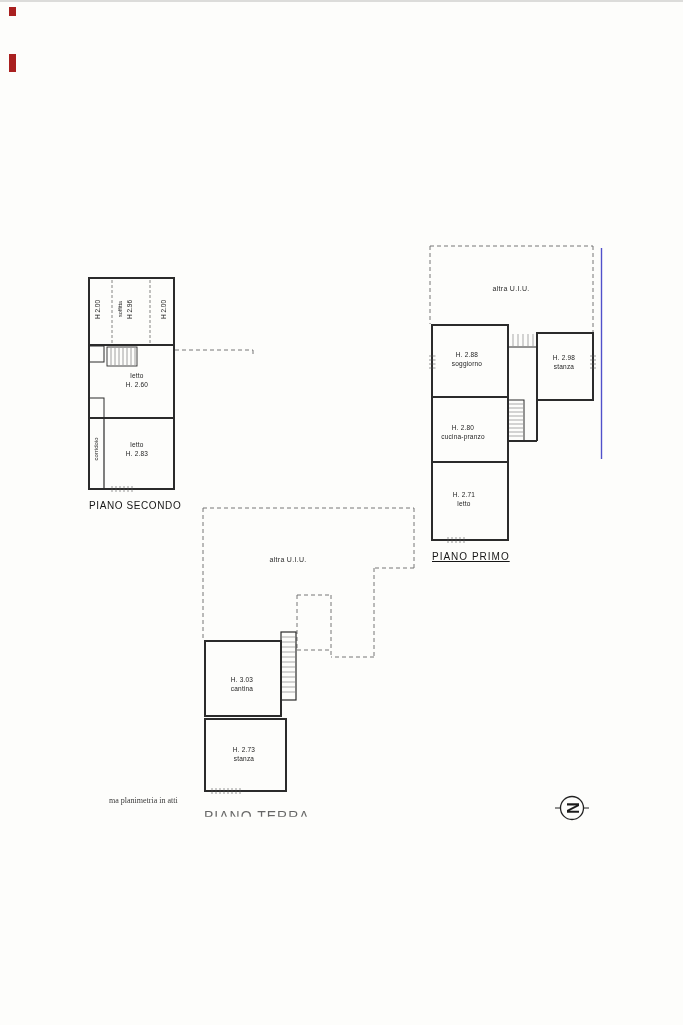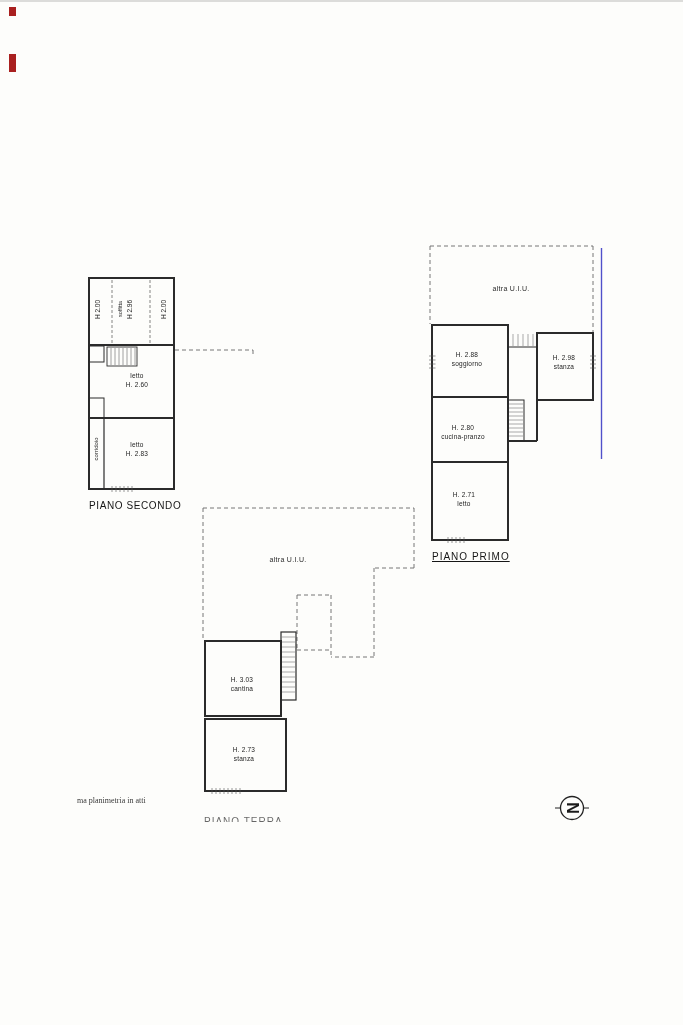--- a/index.html
+++ b/index.html
@@ -11,22 +11,22 @@
   }
   .geo { position:absolute; left:0; top:0; }
   .lbl { position:absolute; color:#1c1c1c; }
   .block { text-align:center; font-size:6.5px; line-height:1.35; letter-spacing:0.2px; width:70px; }
   .vtext { text-align:center; font-size:6.5px; width:56px; transform:rotate(-90deg); transform-origin:center; white-space:nowrap; }
   .v-small { font-size:5.5px; }
   .uiu { text-align:center; font-size:7px; width:70px; color:#2a2a2a; letter-spacing:0.3px; }
   .ftitle { color:#161616; letter-spacing:0.6px; }
   .ftitle-secondo { font-size:10px; }
   .ftitle-primo { font-size:10px; letter-spacing:1px; }
-  .ftitle-terra { font-size:10px; letter-spacing:1px; clip-path:inset(0 0 45% 0); opacity:0.65;margin-top:8px; }
-  .note { font-family:"Liberation Serif", serif; font-size:8px; color:#3a3a3a; }
+  .ftitle-terra { font-size:14px; letter-spacing:1px; clip-path:inset(0 0 45% 0); opacity:0.65; }
+  .note { font-family:"Liberation Serif", serif; font-size:8px; color:#3a3a3a;margin-left:32px; }
   .topedge { position:absolute; left:0; top:0; width:683px; height:2px; background:#dcdcda; }
 </style>
 </head>
 <body>
 
 <div class="page">
 
   <div class="topedge"></div>
 
   <svg class="geo" width="683" height="1025" viewBox="0 0 683 1025">

